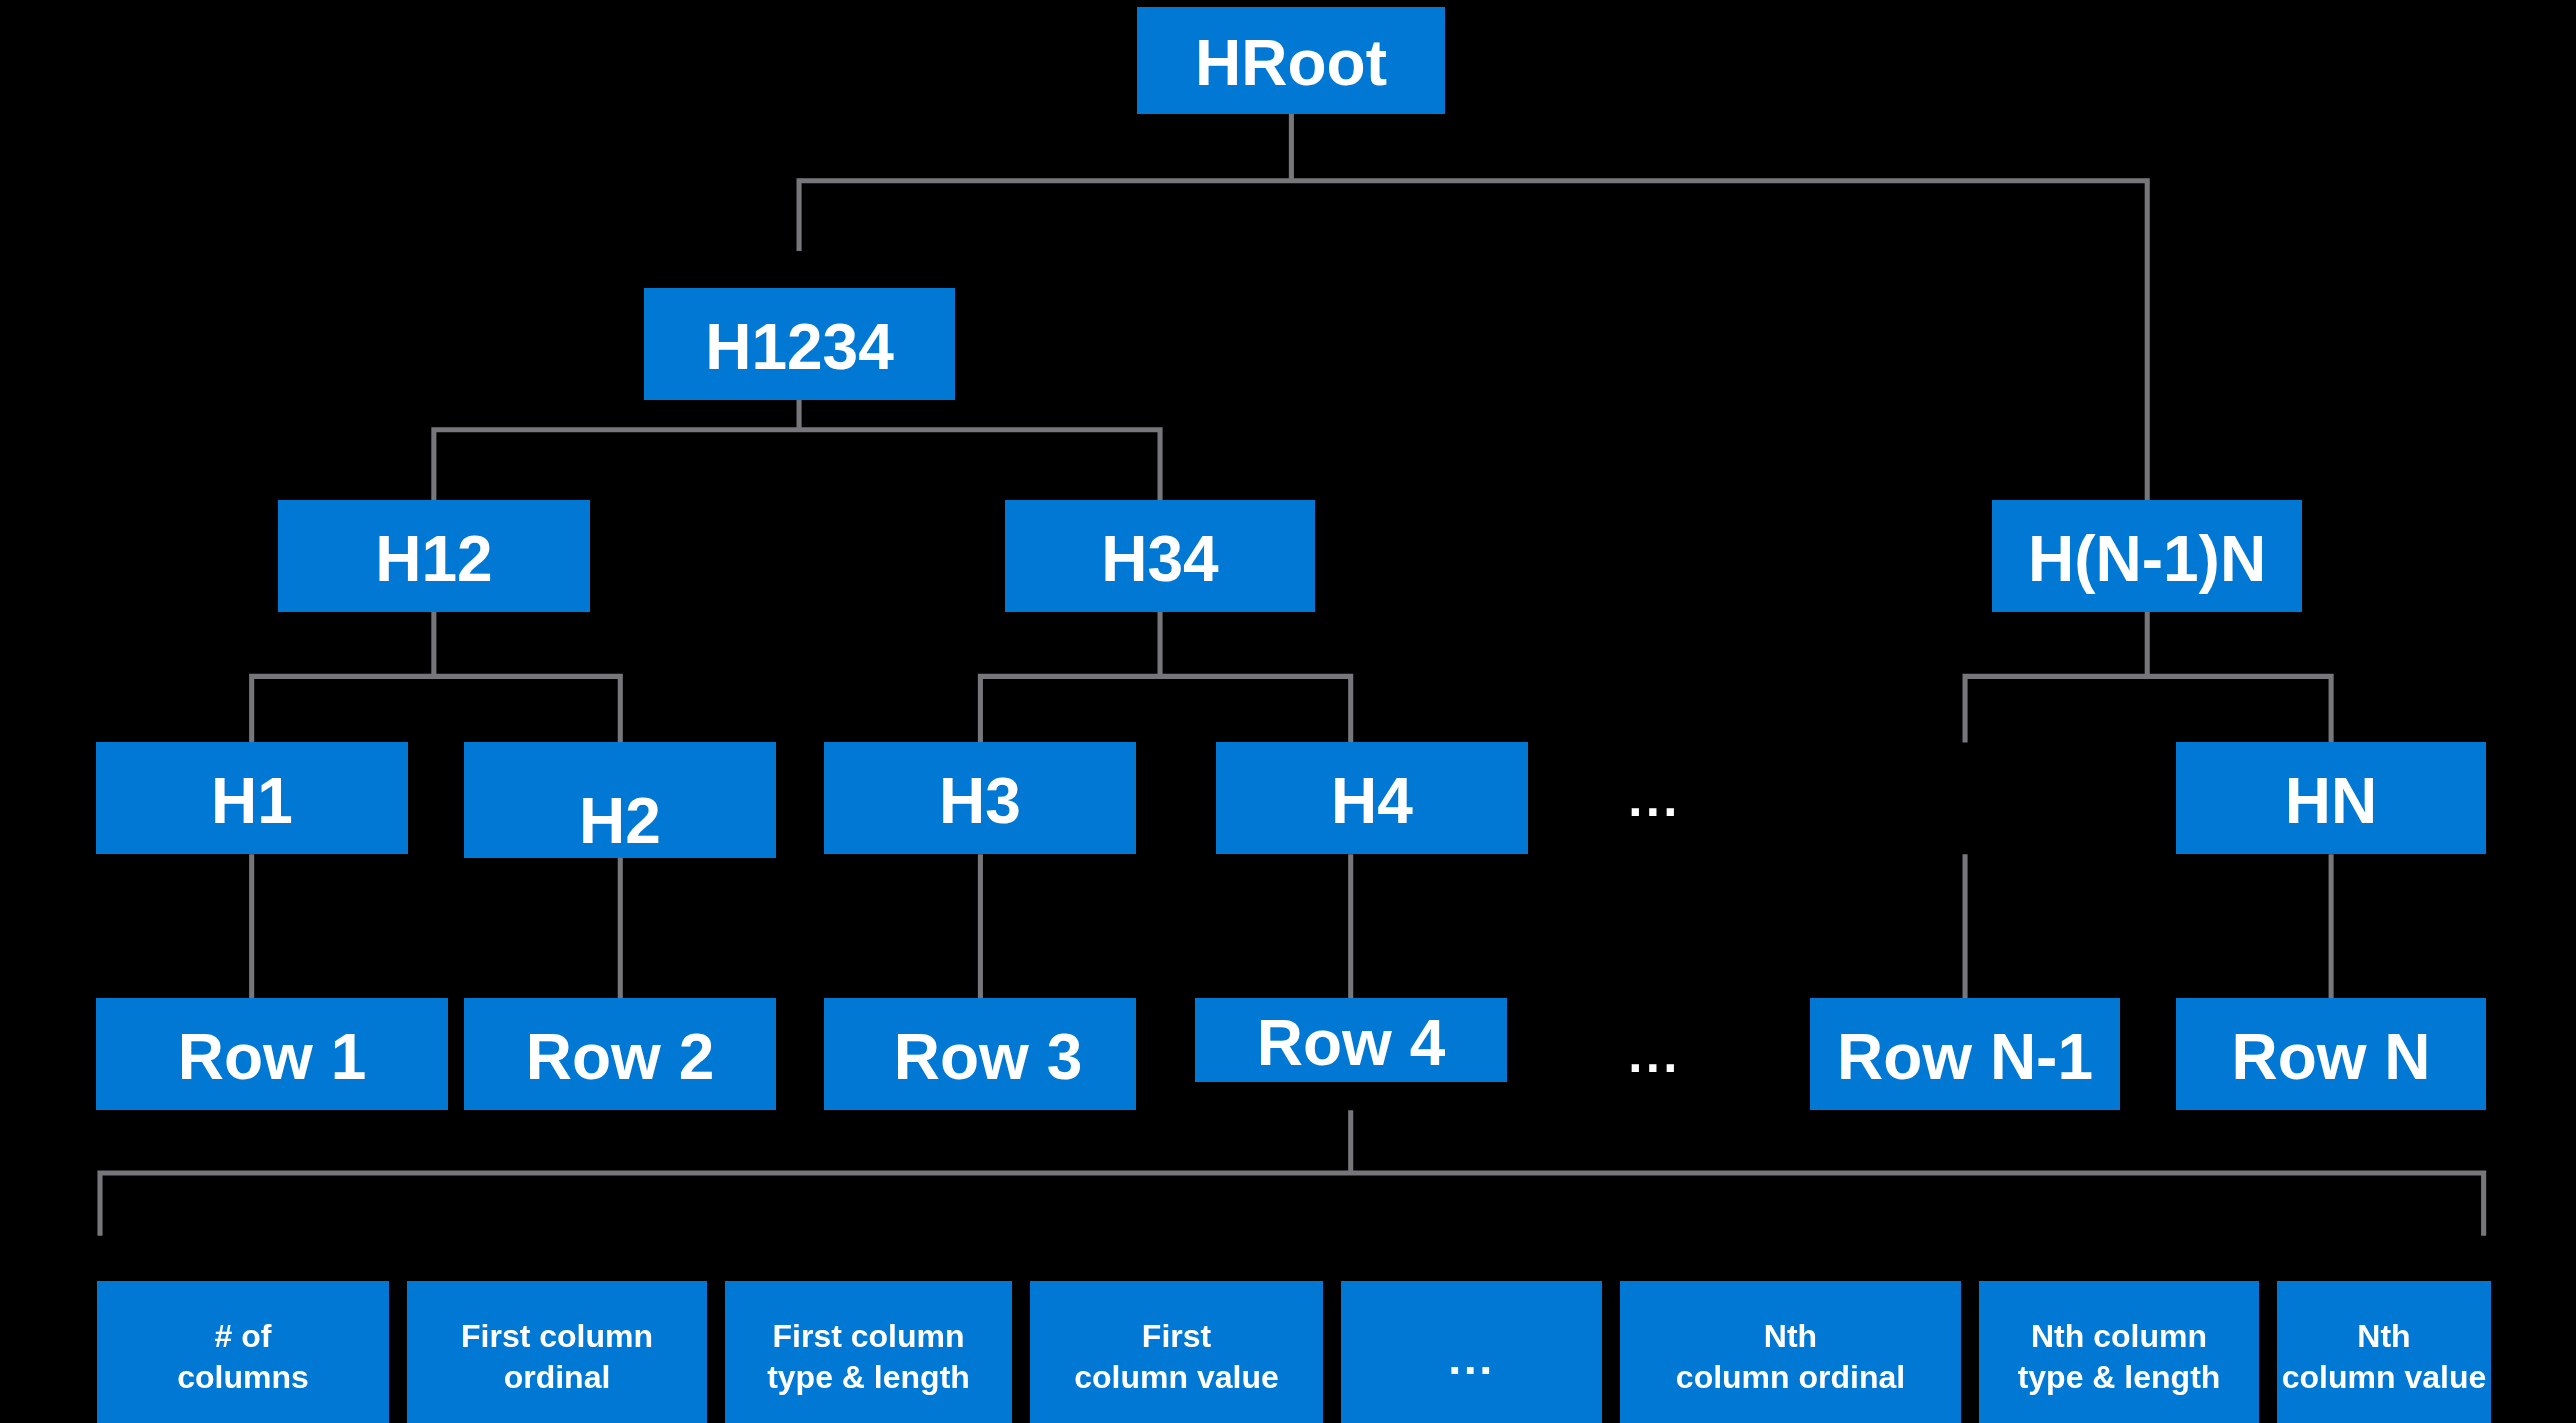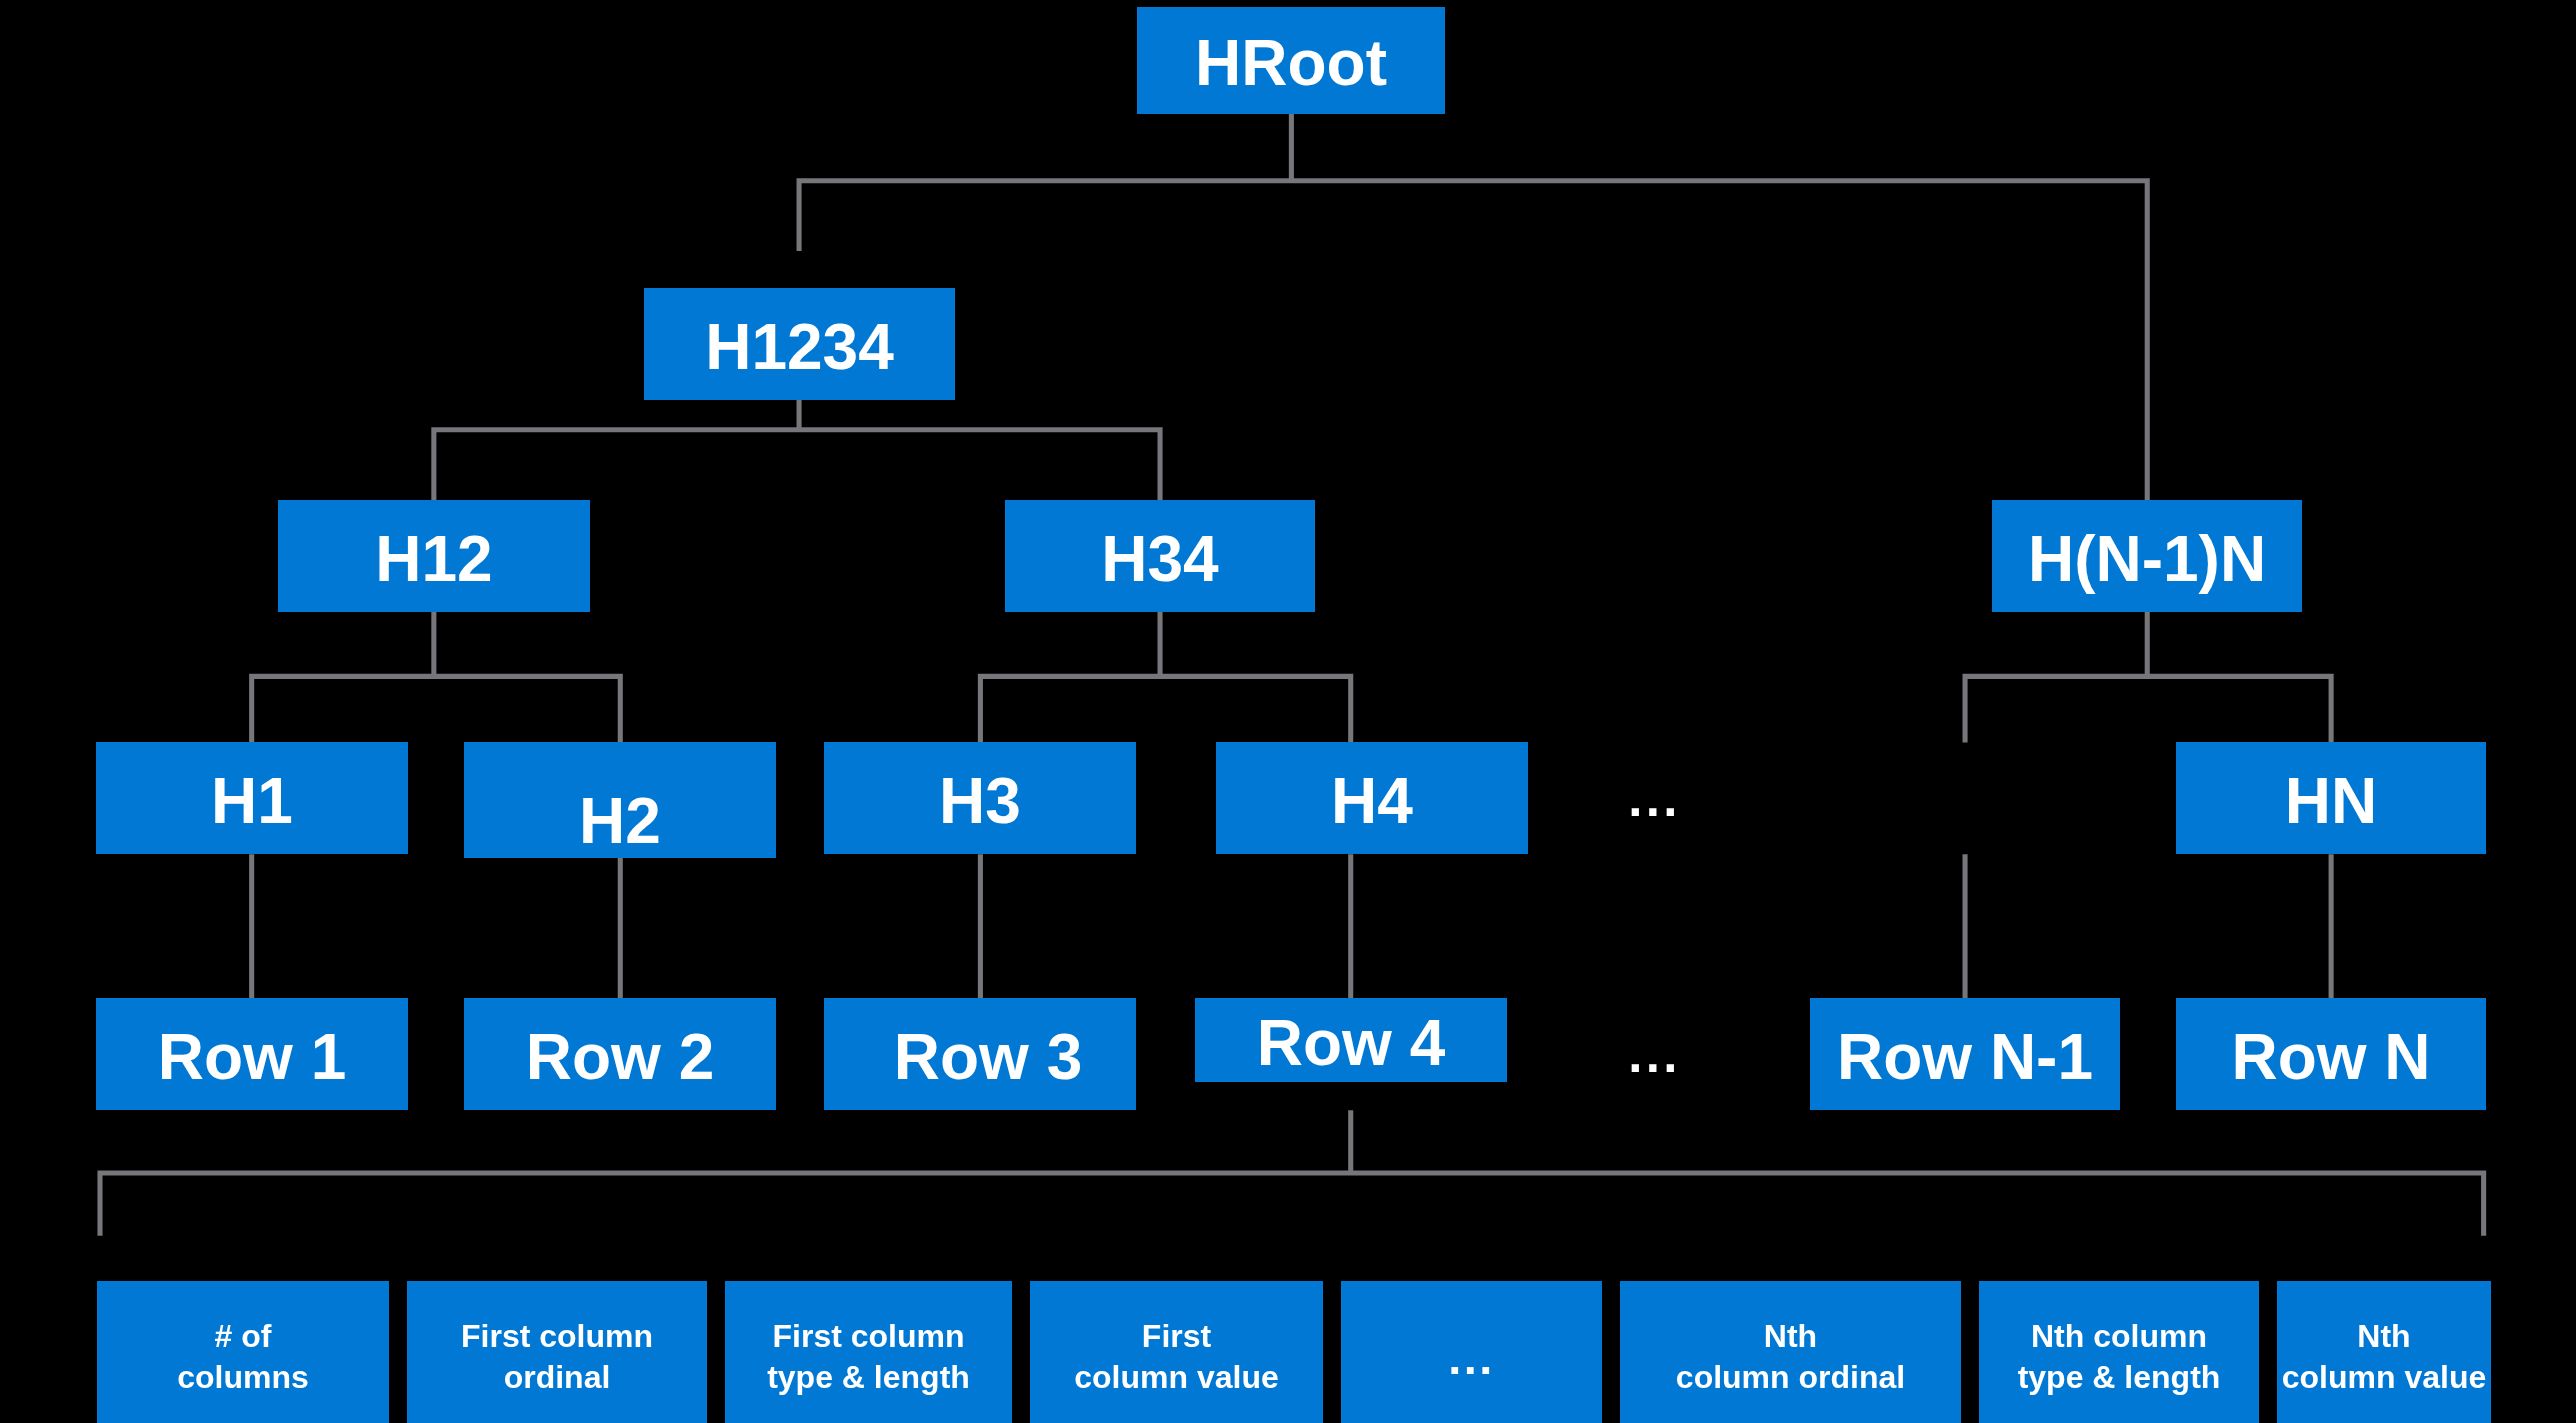--- a/index.html
+++ b/index.html
@@ -148,21 +148,21 @@
   <div class="node" style="left:1195px; top:742px; width:312px; height:112px;margin-left:21px;">
     <span>H4</span>
   </div>
   <div class="ellipsis-slot" style="left:1578px; top:742px;">
     <span class="dots">...</span>
   </div>
   <div class="node" style="left:2176px; top:742px; width:310px; height:112px;">
     <span>HN</span>
   </div>
 
-  <div class="node" style="left:96px; top:998px; width:312px; height:112px;">
+  <div class="node" style="left:96px; top:998px; width:352px; height:112px;">
     <span>Row 1</span>
   </div>
   <div class="node" style="left:464px; top:998px; width:312px; height:112px;">
     <span>Row 2</span>
   </div>
   <div class="node" style="left:824px; top:998px; width:312px; height:112px;padding-left:16px;">
     <span>Row 3</span>
   </div>
   <div class="node" style="left:1195px; top:998px; width:312px; height:84px;">
     <span>Row 4</span>

